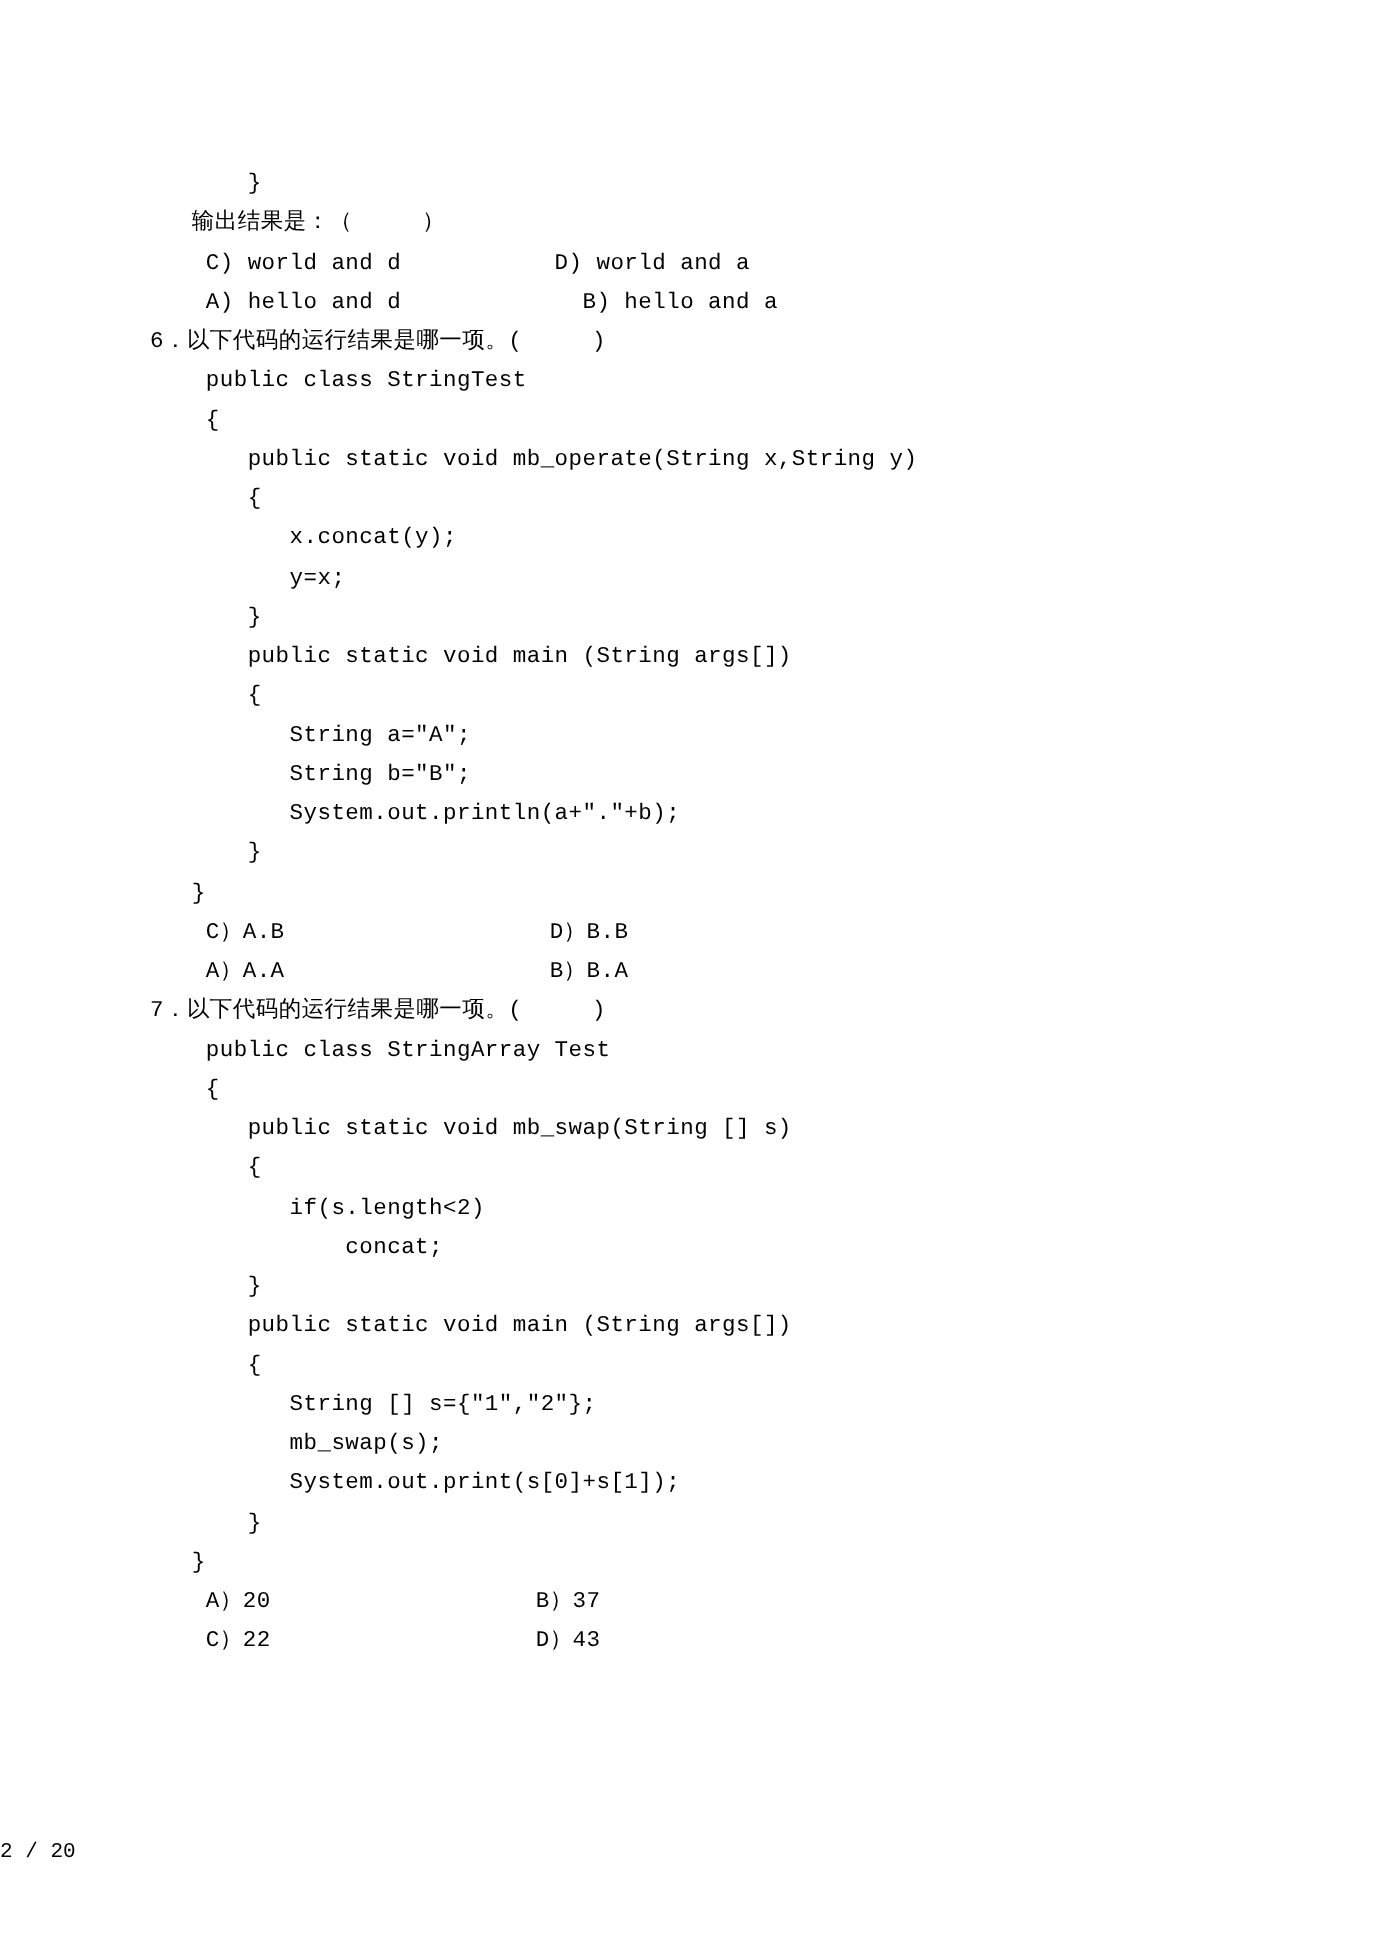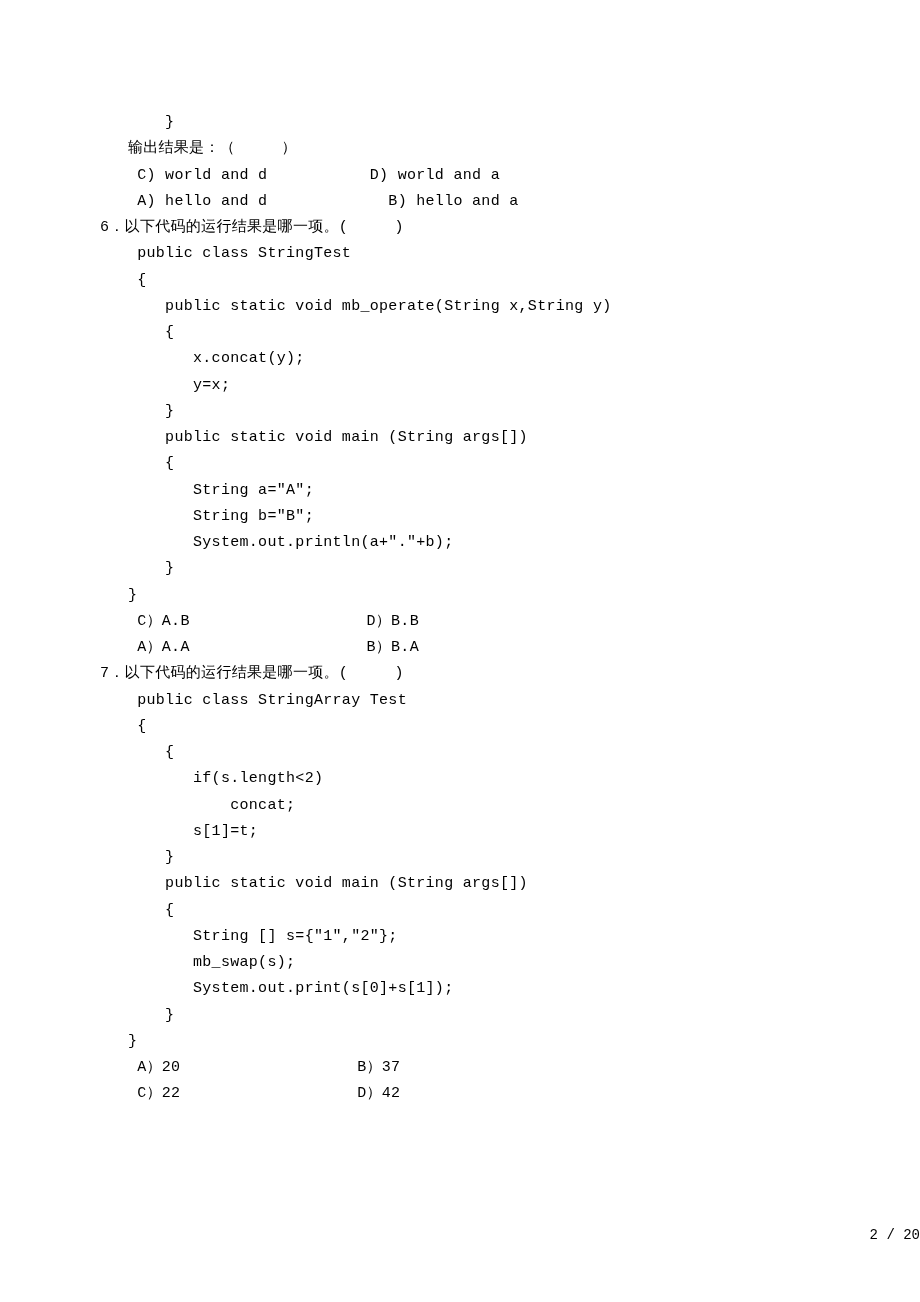--- a/index.html
+++ b/index.html
@@ -20,21 +20,21 @@
   }
   .line {
     white-space: pre;
     letter-spacing: 0.3px;
   }
   .footer {
     position: absolute;
     bottom: 55px;
     left: 0;
     width: 100%;
-    text-align: right;
+    text-align: left;
     font-size: 14px;
   }
 </style>
 </head>
 <body>
 
 <div class="page">
 
   <div class="line">       }</div>
   <div class="line">   输出结果是：（     ）</div>
@@ -53,29 +53,29 @@
   <div class="line">          String a="A";</div>
   <div class="line">          String b="B";</div>
   <div class="line">          System.out.println(a+"."+b);</div>
   <div class="line">       }</div>
   <div class="line">   }</div>
   <div class="line">    C）A.B                   D）B.B</div>
   <div class="line">    A）A.A                   B）B.A</div>
   <div class="line">7．以下代码的运行结果是哪一项。(     )</div>
   <div class="line">    public class StringArray Test</div>
   <div class="line">    {</div>
+  <div class="line">       public static void mb_swap(String [] s)</div>
   <div class="line">       {</div>
   <div class="line">          if(s.length&lt;2)</div>
   <div class="line">              concat;</div>
-  <div class="line">          s[1]=t;</div>
   <div class="line">       }</div>
   <div class="line">       public static void main (String args[])</div>
   <div class="line">       {</div>
   <div class="line">          String [] s={"1","2"};</div>
   <div class="line">          mb_swap(s);</div>
   <div class="line">          System.out.print(s[0]+s[1]);</div>
   <div class="line">       }</div>
   <div class="line">   }</div>
   <div class="line">    A）20                   B）37</div>
-  <div class="line">    C）22                   D）42</div>
+  <div class="line">    C）22                   D）43</div>
 
   <div class="footer">2 / 20</div>
 </div>
 
 </body></html>

